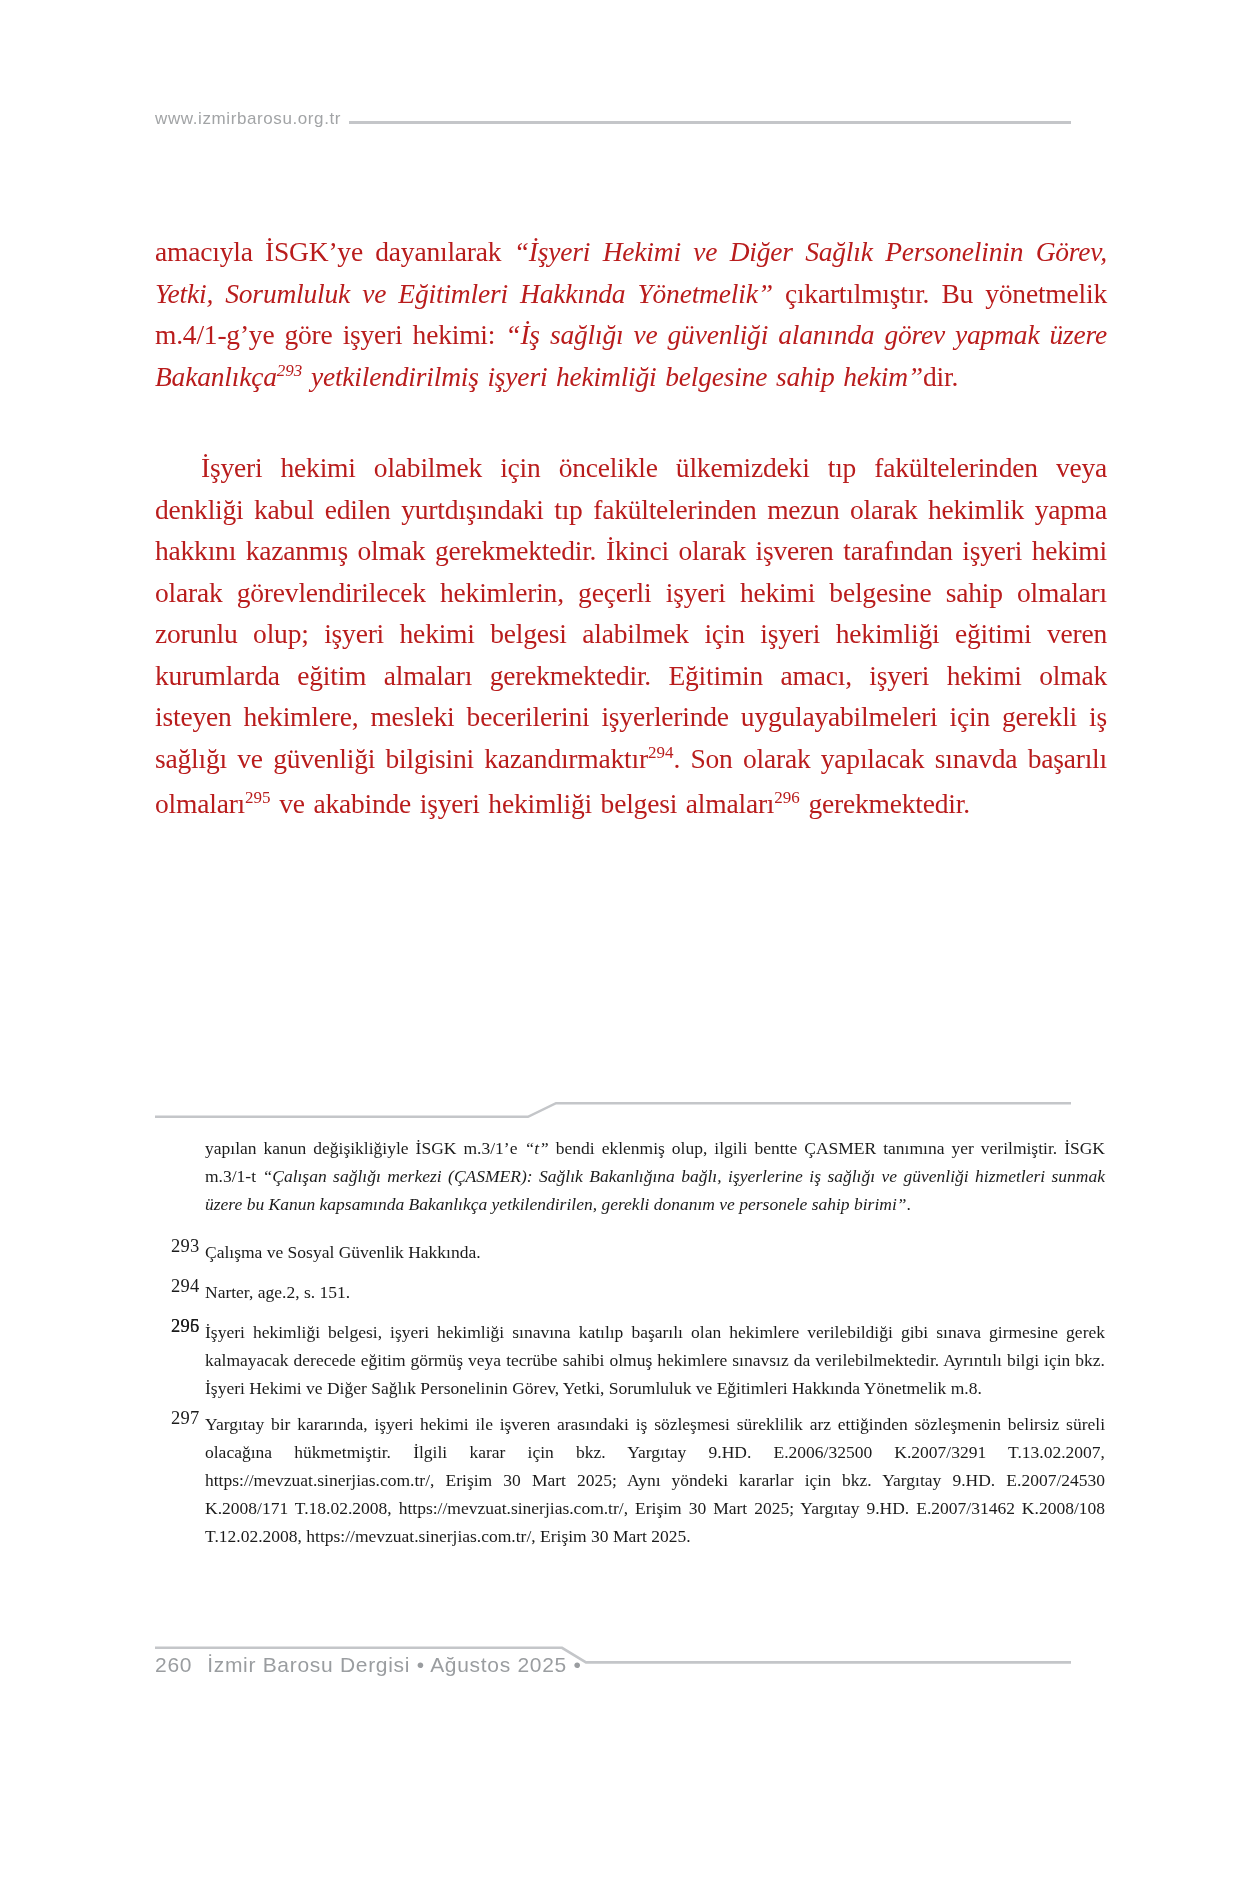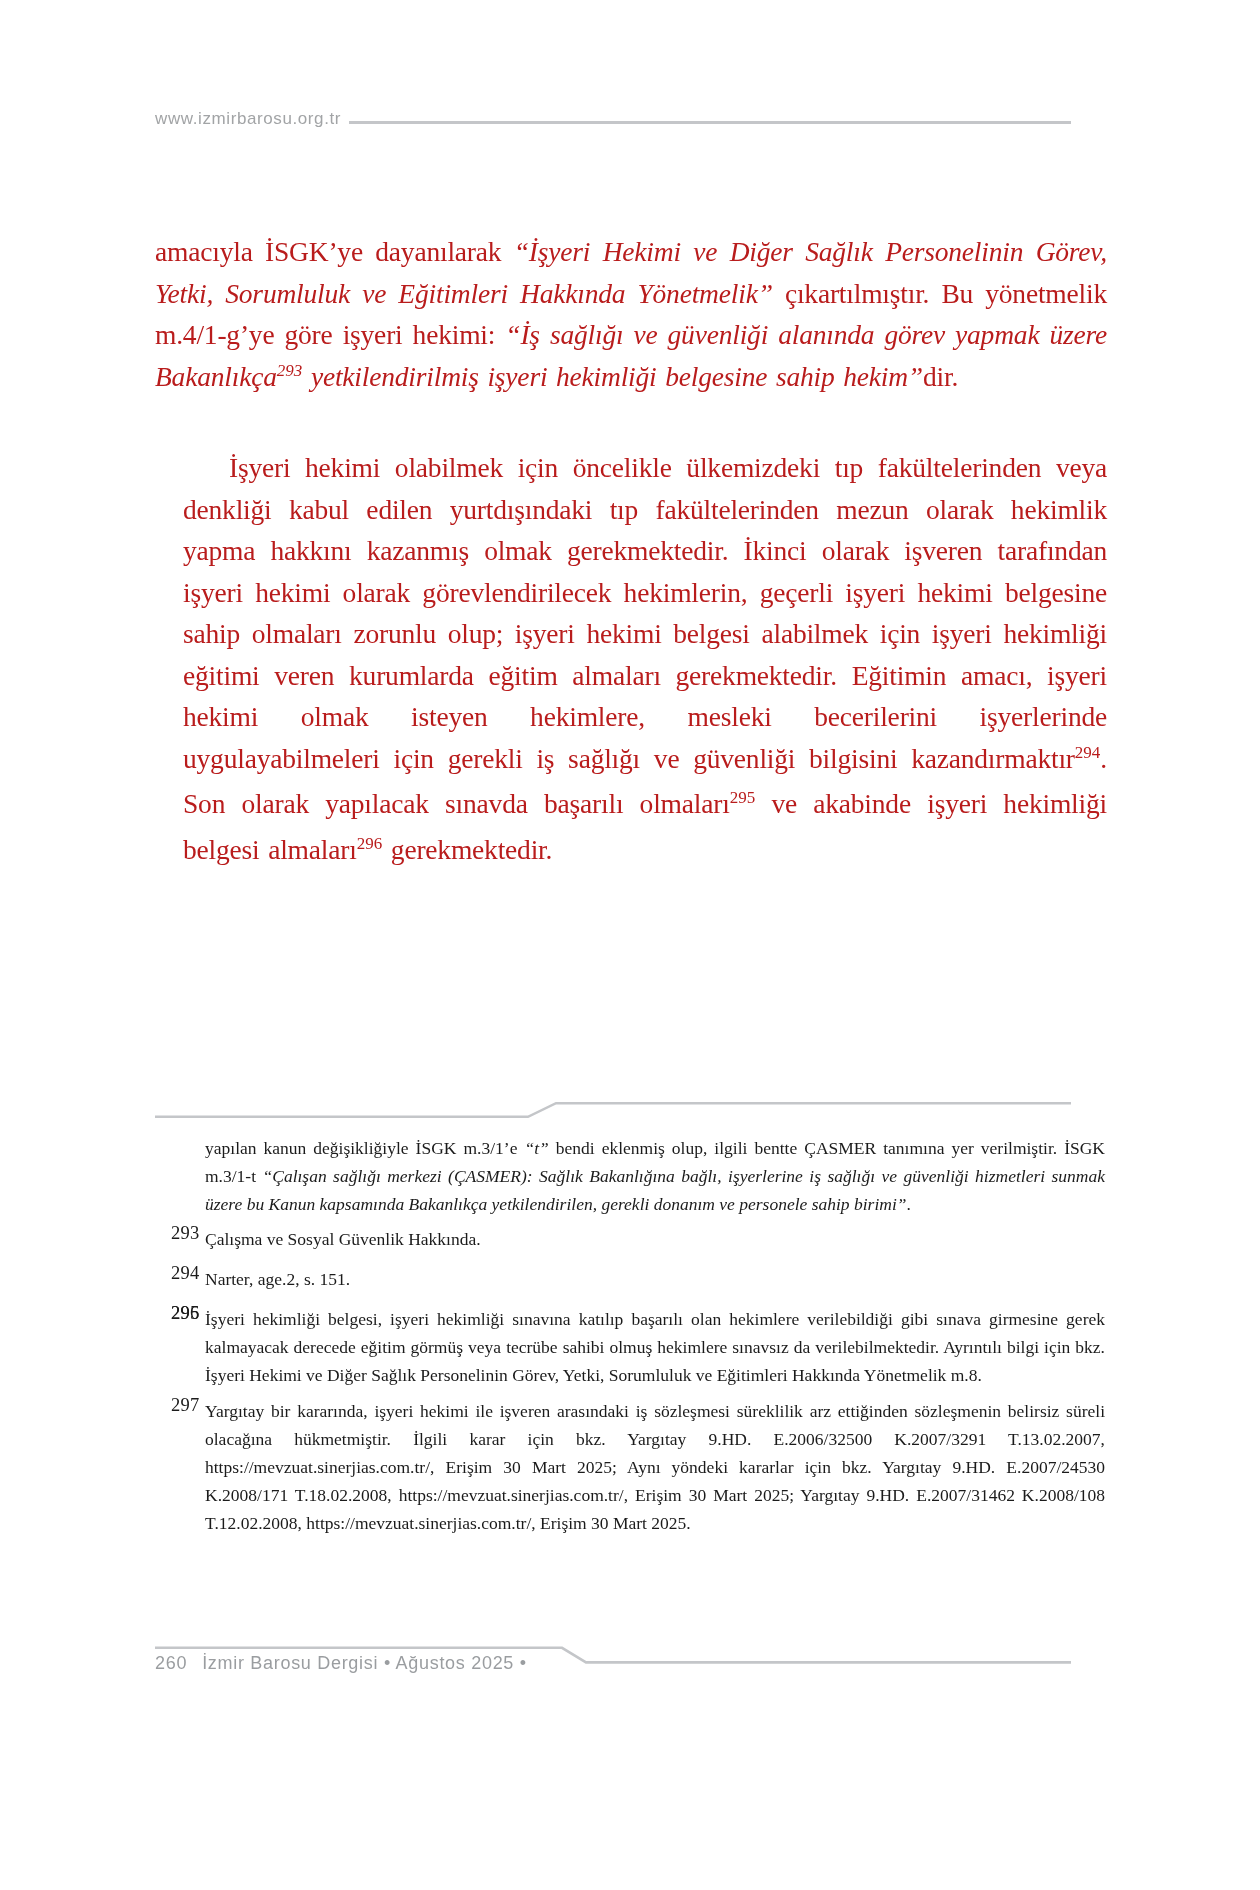--- a/index.html
+++ b/index.html
@@ -40,21 +40,21 @@
     top: 231px;
     width: 952px;
     font-size: 27.5px;
     line-height: 41.5px;
     letter-spacing: -0.2px;
     word-spacing: 2px;
     text-align: justify;
     color: #b91c1c;
   }
   .body-text p { margin: 0; }
-  .body-text p.indent { text-indent: 46px; margin-left: 28px; }
+  .body-text p.indent { text-indent: 46px; }
   .body-text p.gap-large { margin-top: 46px; }
   .body-text p.gap-small { margin-top: 24px; }
   .it { font-style: italic; }
   .sup {
     font-size: 17px;
     position: relative;
     top: -10px;
     letter-spacing: 0;
     word-spacing: 0;
   }
@@ -69,37 +69,37 @@
     left: 205px;
     top: 1134px;
     width: 900px;
     font-size: 17.5px;
     line-height: 28px;
     text-align: justify;
     overflow-wrap: anywhere;
     color: #1b1b1b;
   }
   .fn { position: relative; margin: 0 0 12px 0; }
-  .fn-cont { margin-bottom: 7px; }
+  .fn-cont { margin-bottom: 20px; }
   .fn-last-gap { margin-bottom: 8px; }
   .fn-num {
     position: absolute;
     left: -34px;
     top: -6px;
     font-size: 18.5px;
     letter-spacing: 0.3px;
   }
 
   
   .footer-text {
     position: absolute;
     left: 155px;
     top: 1653px;
     font-family: "Liberation Sans", sans-serif;
-    font-size: 18px;
+    font-size: 21px;
     letter-spacing: 0.7px;
     color: #9a9da0;
     white-space: nowrap;
   }
   .footer-text .pagenum { margin-right: 15px; }
 </style>
 </head>
 <body>
 
 <div class="page">

